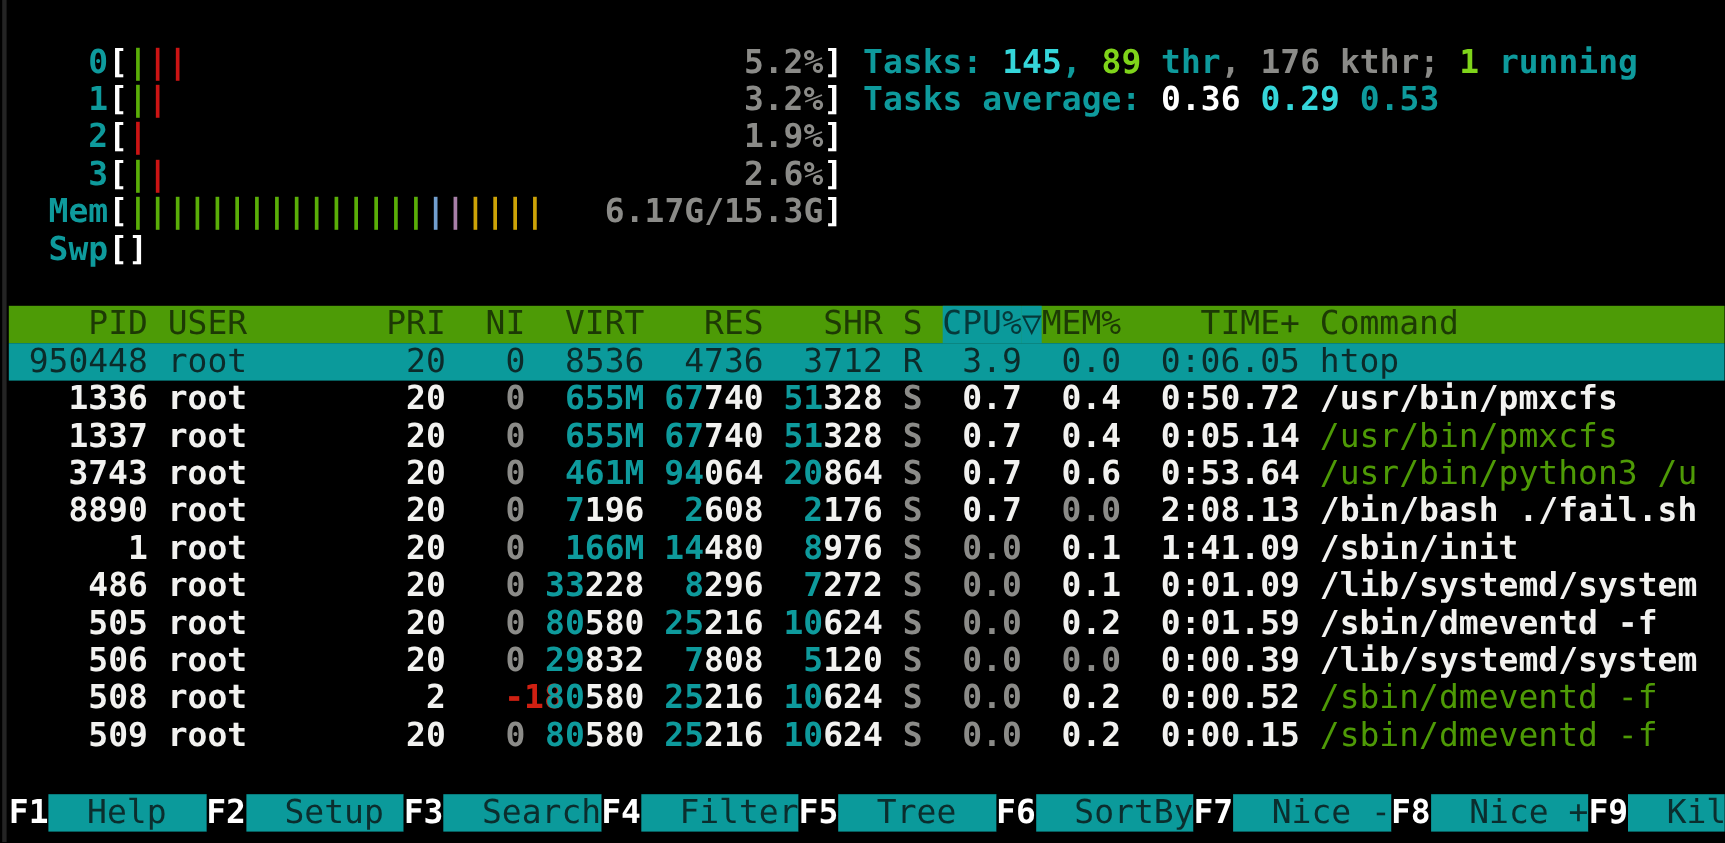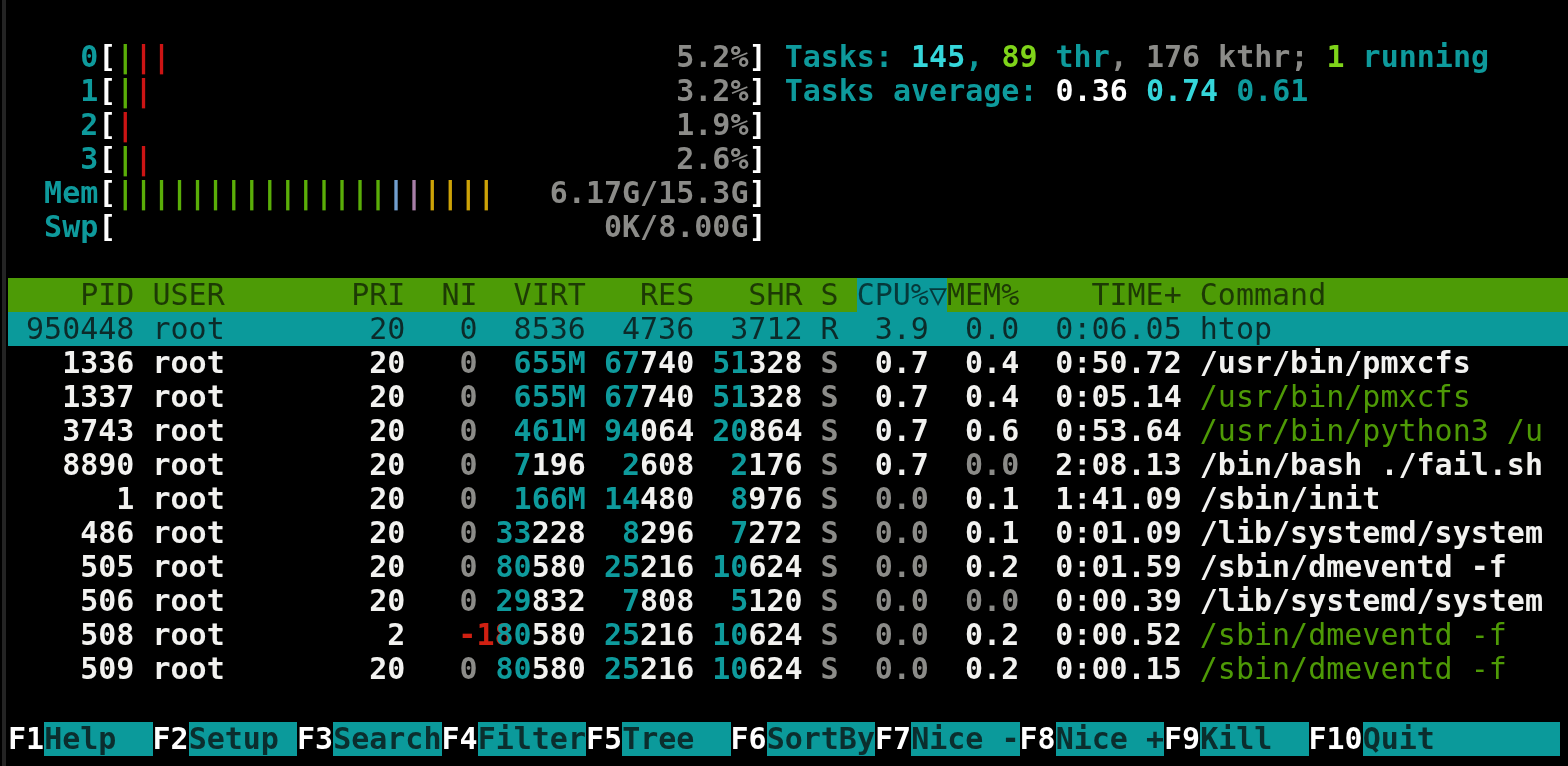--- a/index.html
+++ b/index.html
@@ -42,40 +42,40 @@
   .th.sorted{background:var(--steel);color:var(--ink-t);}
   .sort-arrow{position:absolute !important;right:-1ch;top:0;width:1ch;background:var(--steel);text-align:center;}
   .c-w{color:var(--white);} .c-gray{color:var(--gray);} .c-red{color:var(--red);margin-left:35px;}
   .hi{color:var(--teal);} .lo{color:var(--white);} .hi,.lo{display:inline !important;}
   .cmd{overflow:hidden !important;}
   .cmd.green{color:var(--gcmd);font-weight:400;}
   .prow.sel{background:var(--steel);font-weight:400;}
   .prow.sel span,.prow.sel .hi,.prow.sel .lo,.prow.sel .c-gray,.prow.sel .c-w,.prow.sel .cmd{color:#0c2b2a;}
   .fnbar{position:absolute;left:8px;top:722px;width:calc(100% - 16px);height:34px;display:flex;white-space:pre;}
   .fnkey{color:#ffffff;background:#000;}
-  .fnlabel{background:var(--steel);color:#0b2e2e;font-weight:700;}
+  .fnlabel{background:var(--steel);color:#0b2e2e;font-weight:400;padding-left:35px;}
   .fnlabel.grow{flex:1;}
 </style>
 </head>
 <body>
 
 <div class="screen">
   <div class="edge"></div>
   <div class="top">
     <div class="meters" id="meters">
         <div class="mrow"><span class="mlabel">0</span><span class="brk">[</span><span class="mbody"><span class="mbars"><span class="bar green">|</span><span class="bar red">|</span><span class="bar red">|</span></span><span class="mval">5.2%</span></span><span class="brk">]</span></div>
         <div class="mrow"><span class="mlabel">1</span><span class="brk">[</span><span class="mbody"><span class="mbars"><span class="bar green">|</span><span class="bar red">|</span></span><span class="mval">3.2%</span></span><span class="brk">]</span></div>
         <div class="mrow"><span class="mlabel">2</span><span class="brk">[</span><span class="mbody"><span class="mbars"><span class="bar red">|</span></span><span class="mval">1.9%</span></span><span class="brk">]</span></div>
         <div class="mrow"><span class="mlabel">3</span><span class="brk">[</span><span class="mbody"><span class="mbars"><span class="bar green">|</span><span class="bar red">|</span></span><span class="mval">2.6%</span></span><span class="brk">]</span></div>
         <div class="mrow"><span class="mlabel">Mem</span><span class="brk">[</span><span class="mbody"><span class="mbars"><span class="bar green">|</span><span class="bar green">|</span><span class="bar green">|</span><span class="bar green">|</span><span class="bar green">|</span><span class="bar green">|</span><span class="bar green">|</span><span class="bar green">|</span><span class="bar green">|</span><span class="bar green">|</span><span class="bar green">|</span><span class="bar green">|</span><span class="bar green">|</span><span class="bar green">|</span><span class="bar green">|</span><span class="bar blue">|</span><span class="bar magenta">|</span><span class="bar yellow">|</span><span class="bar yellow">|</span><span class="bar yellow">|</span><span class="bar yellow">|</span></span><span class="mval">6.17G/15.3G</span></span><span class="brk">]</span></div>
-        <div class="mrow"><span class="mlabel">Swp</span><span class="brk">[</span><span class="mbody"><span class="mbars"></span><span class="mval">0K/8.00G</span></span><span class="brk">]</span></div>
+        <div class="mrow"><span class="mlabel">Swp</span><span class="brk">[</span><span class="brk">]</span></div>
       </div>
     <div class="sysinfo" id="sysinfo">
         <div class="sysline"><span class="s-teal">Tasks: </span><span class="s-cyan">145</span><span class="s-teal">, </span><span class="s-lime">89</span><span class="s-teal"> thr</span><span class="s-gray">, </span><span class="s-gray">176</span><span class="s-gray"> kthr</span><span class="s-gray">; </span><span class="s-lime">1</span><span class="s-teal"> running</span></div>
-        <div class="sysline"><span class="s-teal">Tasks average: </span><span class="s-white">0.36</span><span class="s-teal"> </span><span class="s-cyan">0.74</span><span class="s-teal"> </span><span class="s-teal">0.61</span></div>
+        <div class="sysline"><span class="s-teal">Tasks average: </span><span class="s-white">0.36</span><span class="s-teal"> </span><span class="s-cyan">0.29</span><span class="s-teal"> </span><span class="s-teal">0.53</span></div>
       </div>
   </div>
   <div class="spacer"></div>
   <div class="prow thead" id="thead"><span class="th ar">PID</span><span class="th al">USER</span><span class="th ar">PRI</span><span class="th ar">NI</span><span class="th ar">VIRT</span><span class="th ar">RES</span><span class="th ar">SHR</span><span class="th al">S</span><span class="th ar sorted">CPU%<span class="sort-arrow">▽</span></span><span class="th ar">MEM%</span><span class="th ar">TIME+</span><span class="th al">Command</span></div>
   <div id="rows">
       <div class="prow sel"><span class="ar c-w">950448</span><span class="al c-w">root</span><span class="ar c-w">20</span><span class="ar c-gray">0</span><span class="ar"><span class="hi">8</span><span class="lo">536</span></span><span class="ar"><span class="hi">4</span><span class="lo">736</span></span><span class="ar"><span class="hi">3</span><span class="lo">712</span></span><span class="al c-gray">R</span><span class="ar c-w">3.9</span><span class="ar c-gray">0.0</span><span class="ar c-w">0:06.05</span><span class="al cmd c-w">htop</span></div>
       <div class="prow"><span class="ar c-w">1336</span><span class="al c-w">root</span><span class="ar c-w">20</span><span class="ar c-gray">0</span><span class="ar"><span class="hi">655M</span></span><span class="ar"><span class="hi">67</span><span class="lo">740</span></span><span class="ar"><span class="hi">51</span><span class="lo">328</span></span><span class="al c-gray">S</span><span class="ar c-w">0.7</span><span class="ar c-w">0.4</span><span class="ar c-w">0:50.72</span><span class="al cmd c-w">/usr/bin/pmxcfs</span></div>
       <div class="prow"><span class="ar c-w">1337</span><span class="al c-w">root</span><span class="ar c-w">20</span><span class="ar c-gray">0</span><span class="ar"><span class="hi">655M</span></span><span class="ar"><span class="hi">67</span><span class="lo">740</span></span><span class="ar"><span class="hi">51</span><span class="lo">328</span></span><span class="al c-gray">S</span><span class="ar c-w">0.7</span><span class="ar c-w">0.4</span><span class="ar c-w">0:05.14</span><span class="al cmd green">/usr/bin/pmxcfs</span></div>
       <div class="prow"><span class="ar c-w">3743</span><span class="al c-w">root</span><span class="ar c-w">20</span><span class="ar c-gray">0</span><span class="ar"><span class="hi">461M</span></span><span class="ar"><span class="hi">94</span><span class="lo">064</span></span><span class="ar"><span class="hi">20</span><span class="lo">864</span></span><span class="al c-gray">S</span><span class="ar c-w">0.7</span><span class="ar c-w">0.6</span><span class="ar c-w">0:53.64</span><span class="al cmd green">/usr/bin/python3 /u</span></div>
       <div class="prow"><span class="ar c-w">8890</span><span class="al c-w">root</span><span class="ar c-w">20</span><span class="ar c-gray">0</span><span class="ar"><span class="hi">7</span><span class="lo">196</span></span><span class="ar"><span class="hi">2</span><span class="lo">608</span></span><span class="ar"><span class="hi">2</span><span class="lo">176</span></span><span class="al c-gray">S</span><span class="ar c-w">0.7</span><span class="ar c-gray">0.0</span><span class="ar c-w">2:08.13</span><span class="al cmd c-w">/bin/bash ./fail.sh</span></div>

